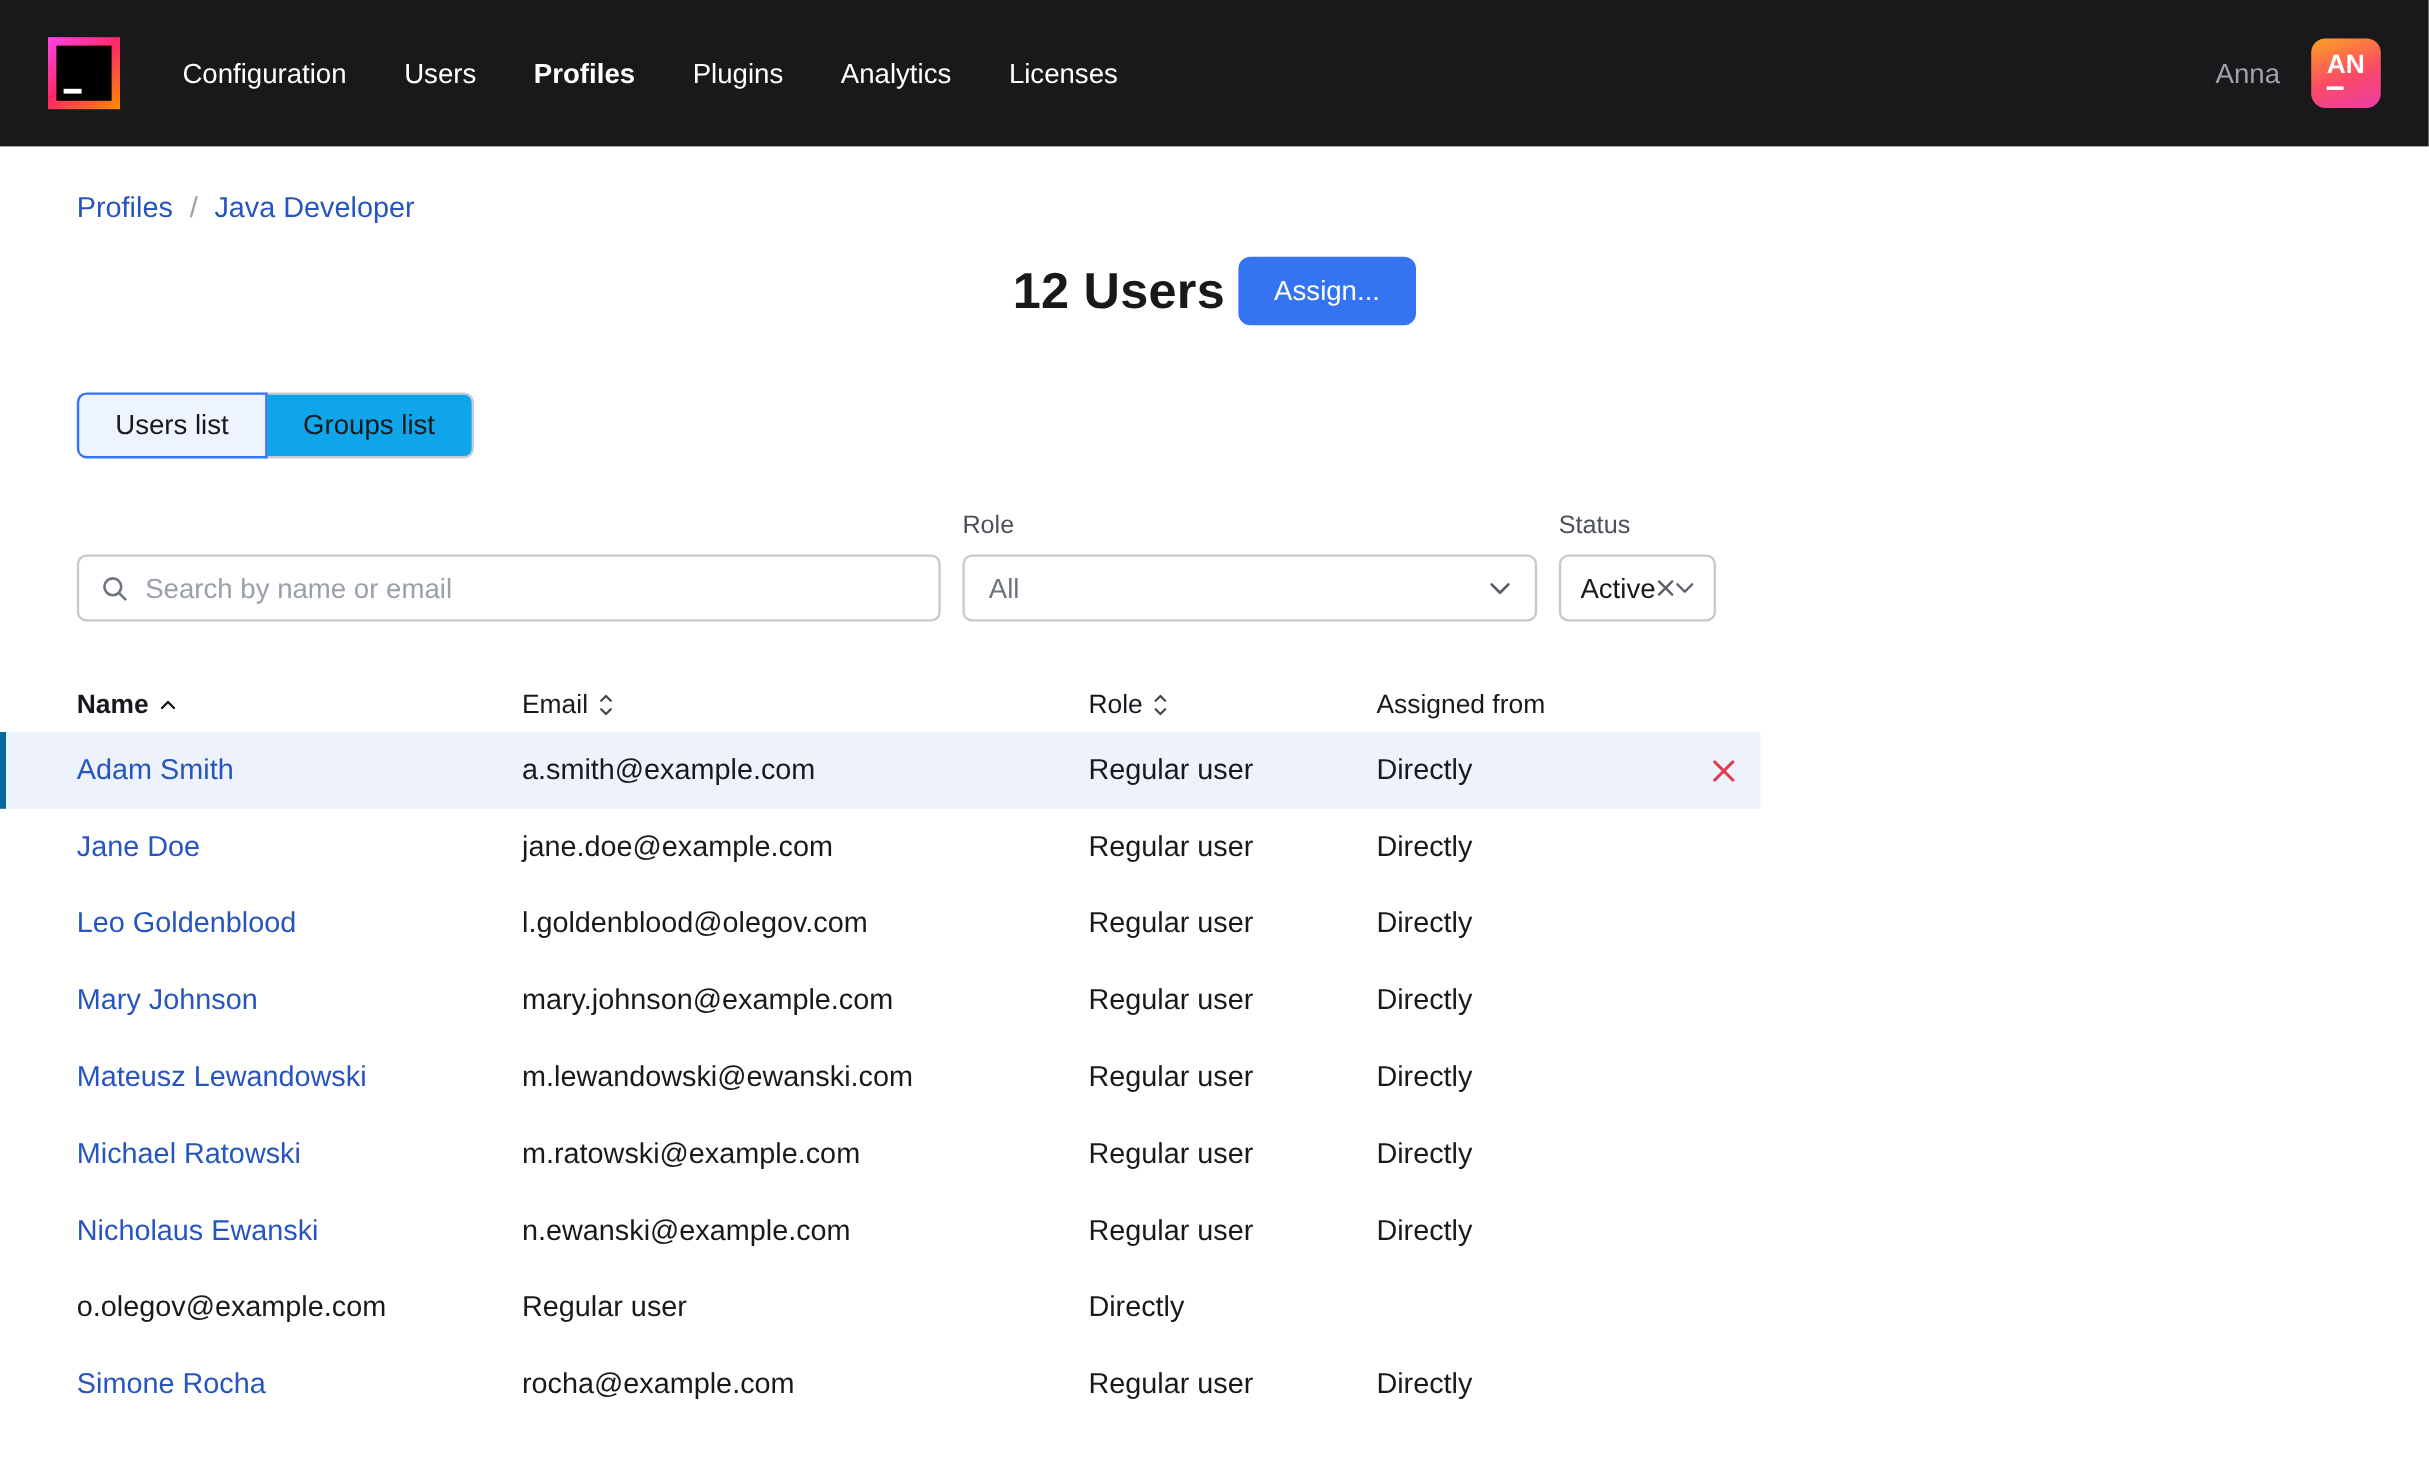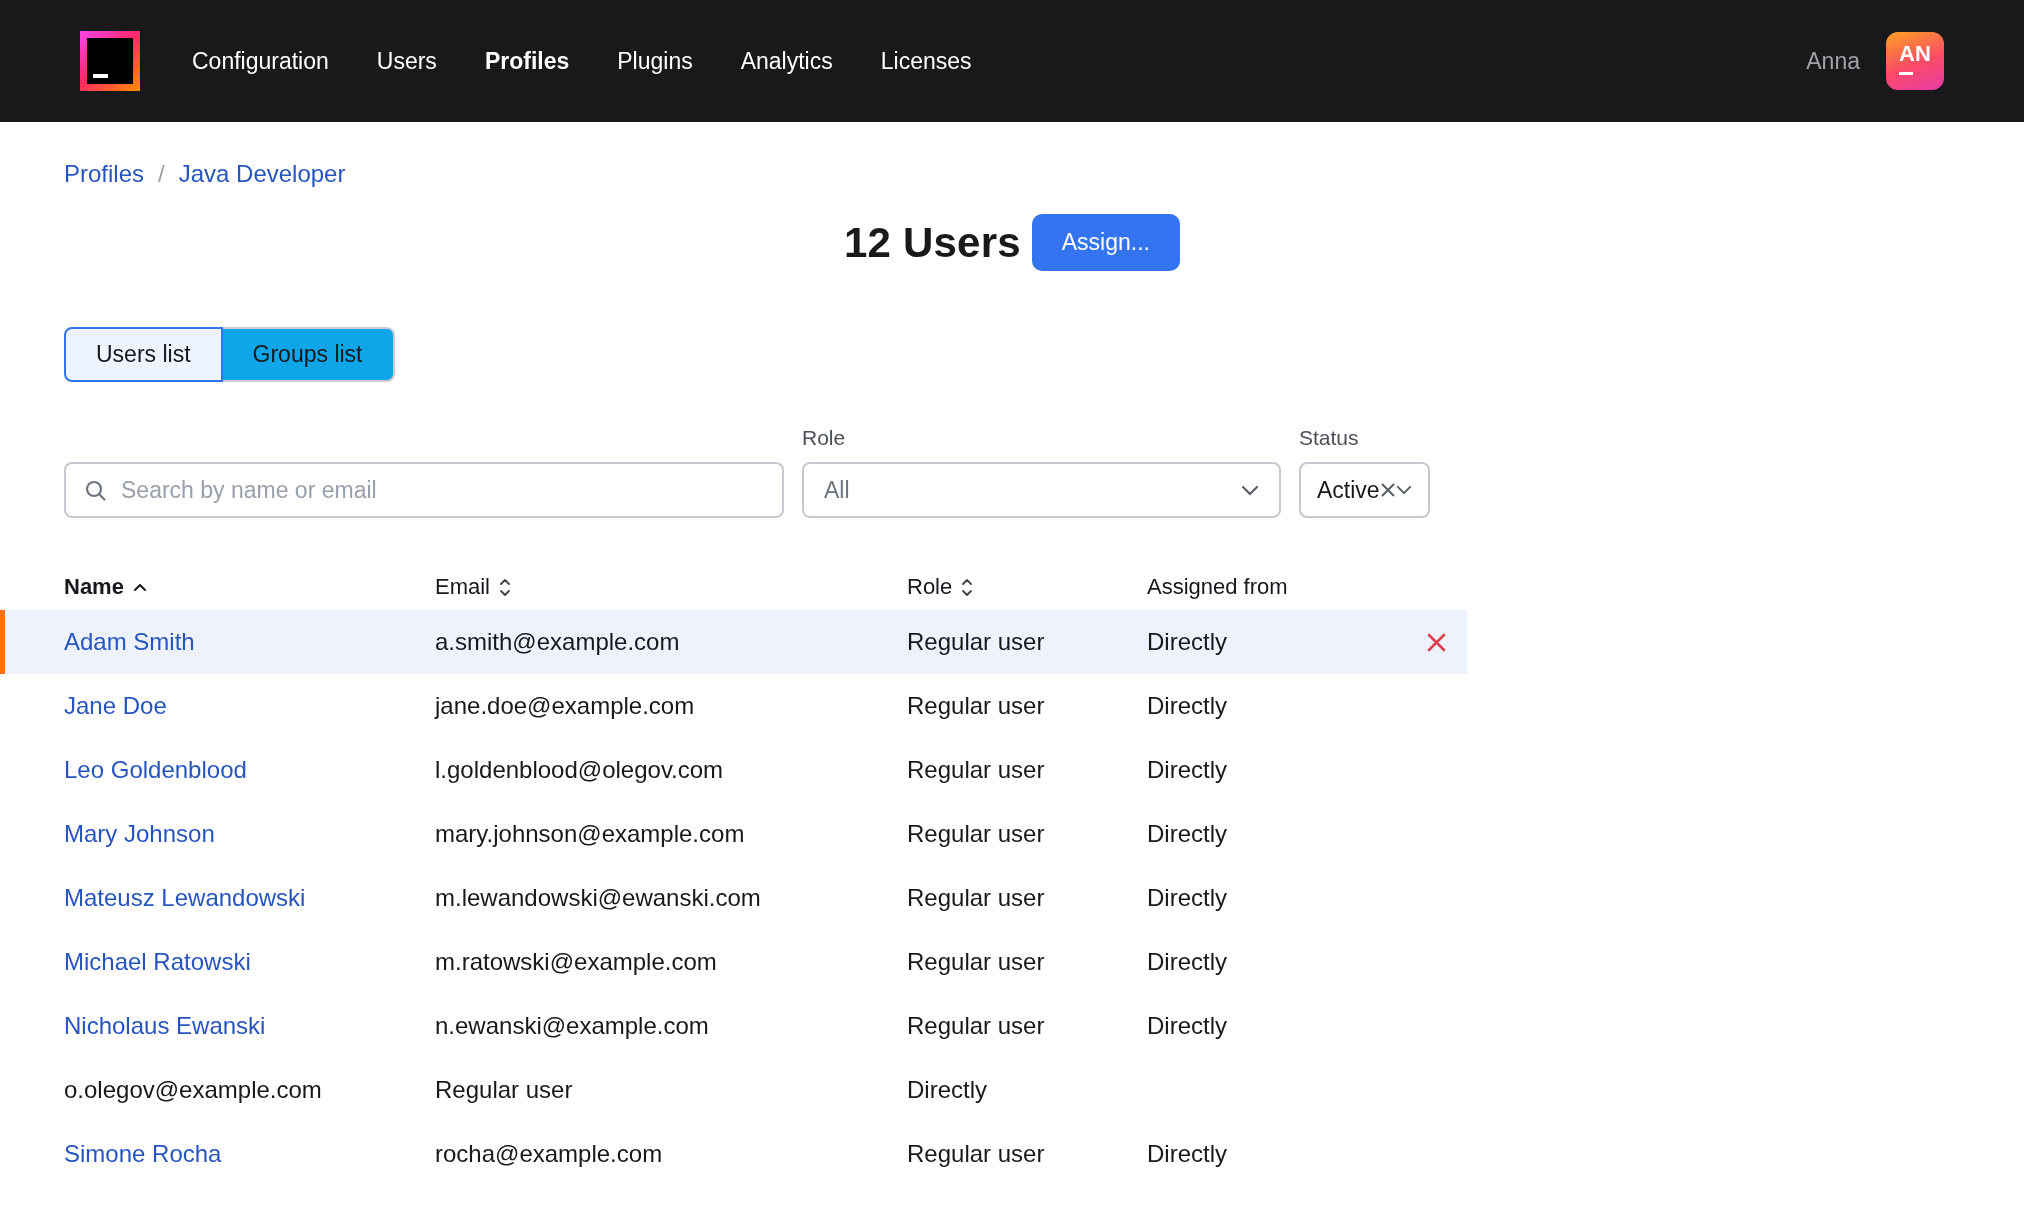--- a/index.html
+++ b/index.html
@@ -7,21 +7,21 @@
   body {
     width: 2024px; height: 1224px; overflow: hidden;
     font-family: "Liberation Sans", sans-serif;
     color: #19191c;
   }
 
   
   .header {
     height: 122px; background: #19191c;
     display: flex; align-items: center;
-    padding: 0 80px;
+    padding: 0 40px;
   }
   .logo { width: 60px; height: 60px; position: relative; flex: 0 0 auto;
     background: linear-gradient(140deg, #ff45ed 0%, #ff2865 48%, #ff8e00 100%);
   }
   .logo-inner { position: absolute; inset: 7px; background: #000; }
   .logo-underscore { position: absolute; left: 13px; bottom: 13px; width: 15px; height: 4px; background: #fff; }
 
   .nav { display: flex; gap: 48px; margin-left: 52px; }
   .nav-item { color: #ffffff; font-size: 23px; text-decoration: none; cursor: pointer; }
   .nav-item.active { font-weight: 700; }
@@ -85,21 +85,21 @@
   .table { margin-top: 46px; width: 1467px; }
   .thead, .row {
     display: grid;
     grid-template-columns: 371px 472px 240px 274px 46px;
     align-items: center;
   }
   .thead { padding-left: 64px; height: 46px; font-size: 22px; }
   .th { display: flex; align-items: center; gap: 9px; color: #16181d; font-weight: 500; cursor: pointer; }
   .th.sorted { font-weight: 700; }
   .row { padding-left: 64px; height: 64px; font-size: 24px; }
-  .row.selected { background: #edf2fd; border-left: 5px solid #f97316; padding-left: 59px; }
+  .row.selected { background: #edf2fd; border-left: 5px solid #0369a1; padding-left: 59px; }
   .cell-name { color: #2755bf; cursor: pointer; }
   .delete-btn { background: none; border: none; cursor: pointer; display: none; padding: 4px; }
   .row.selected .delete-btn { display: inline-flex; }
 </style>
 </head>
 <body>
 
 <div class="header">
   <div class="logo">
     <div class="logo-inner"></div>

